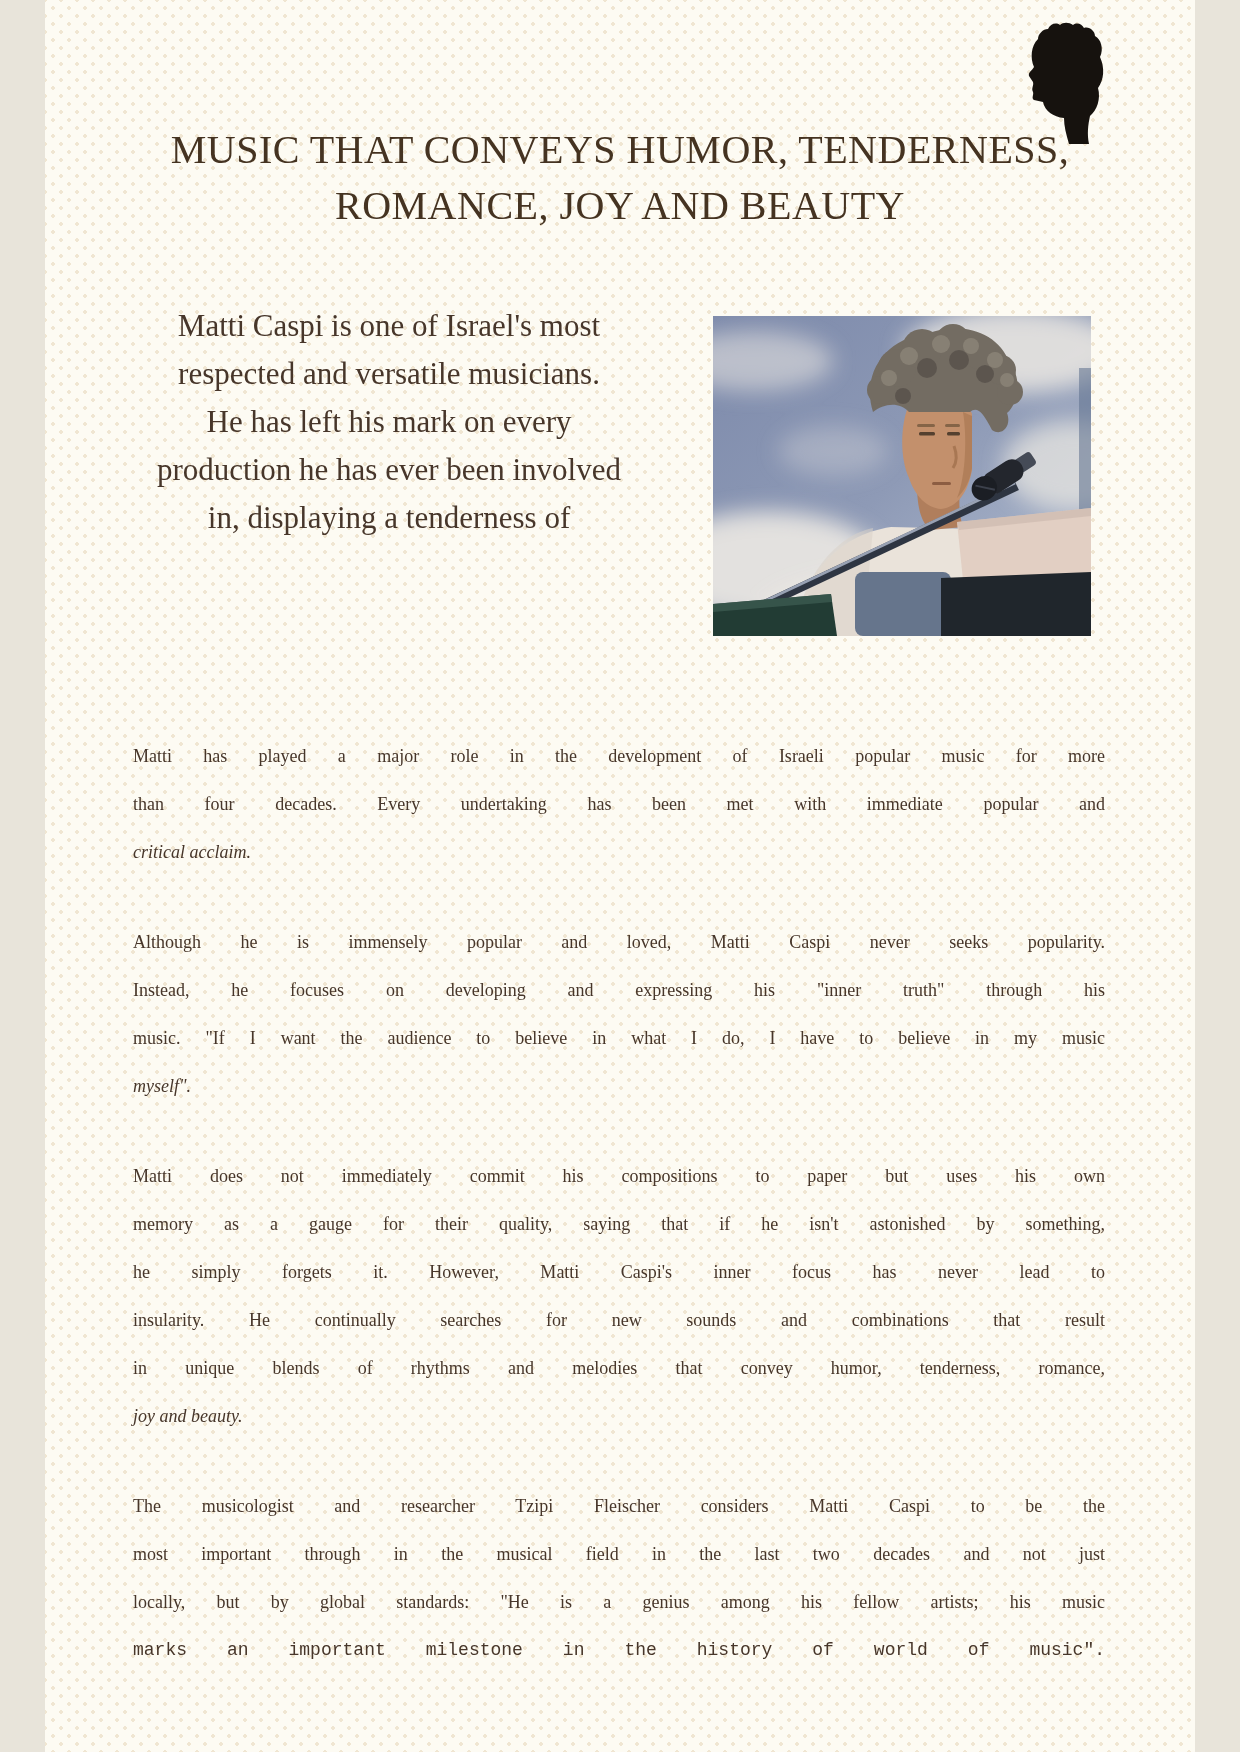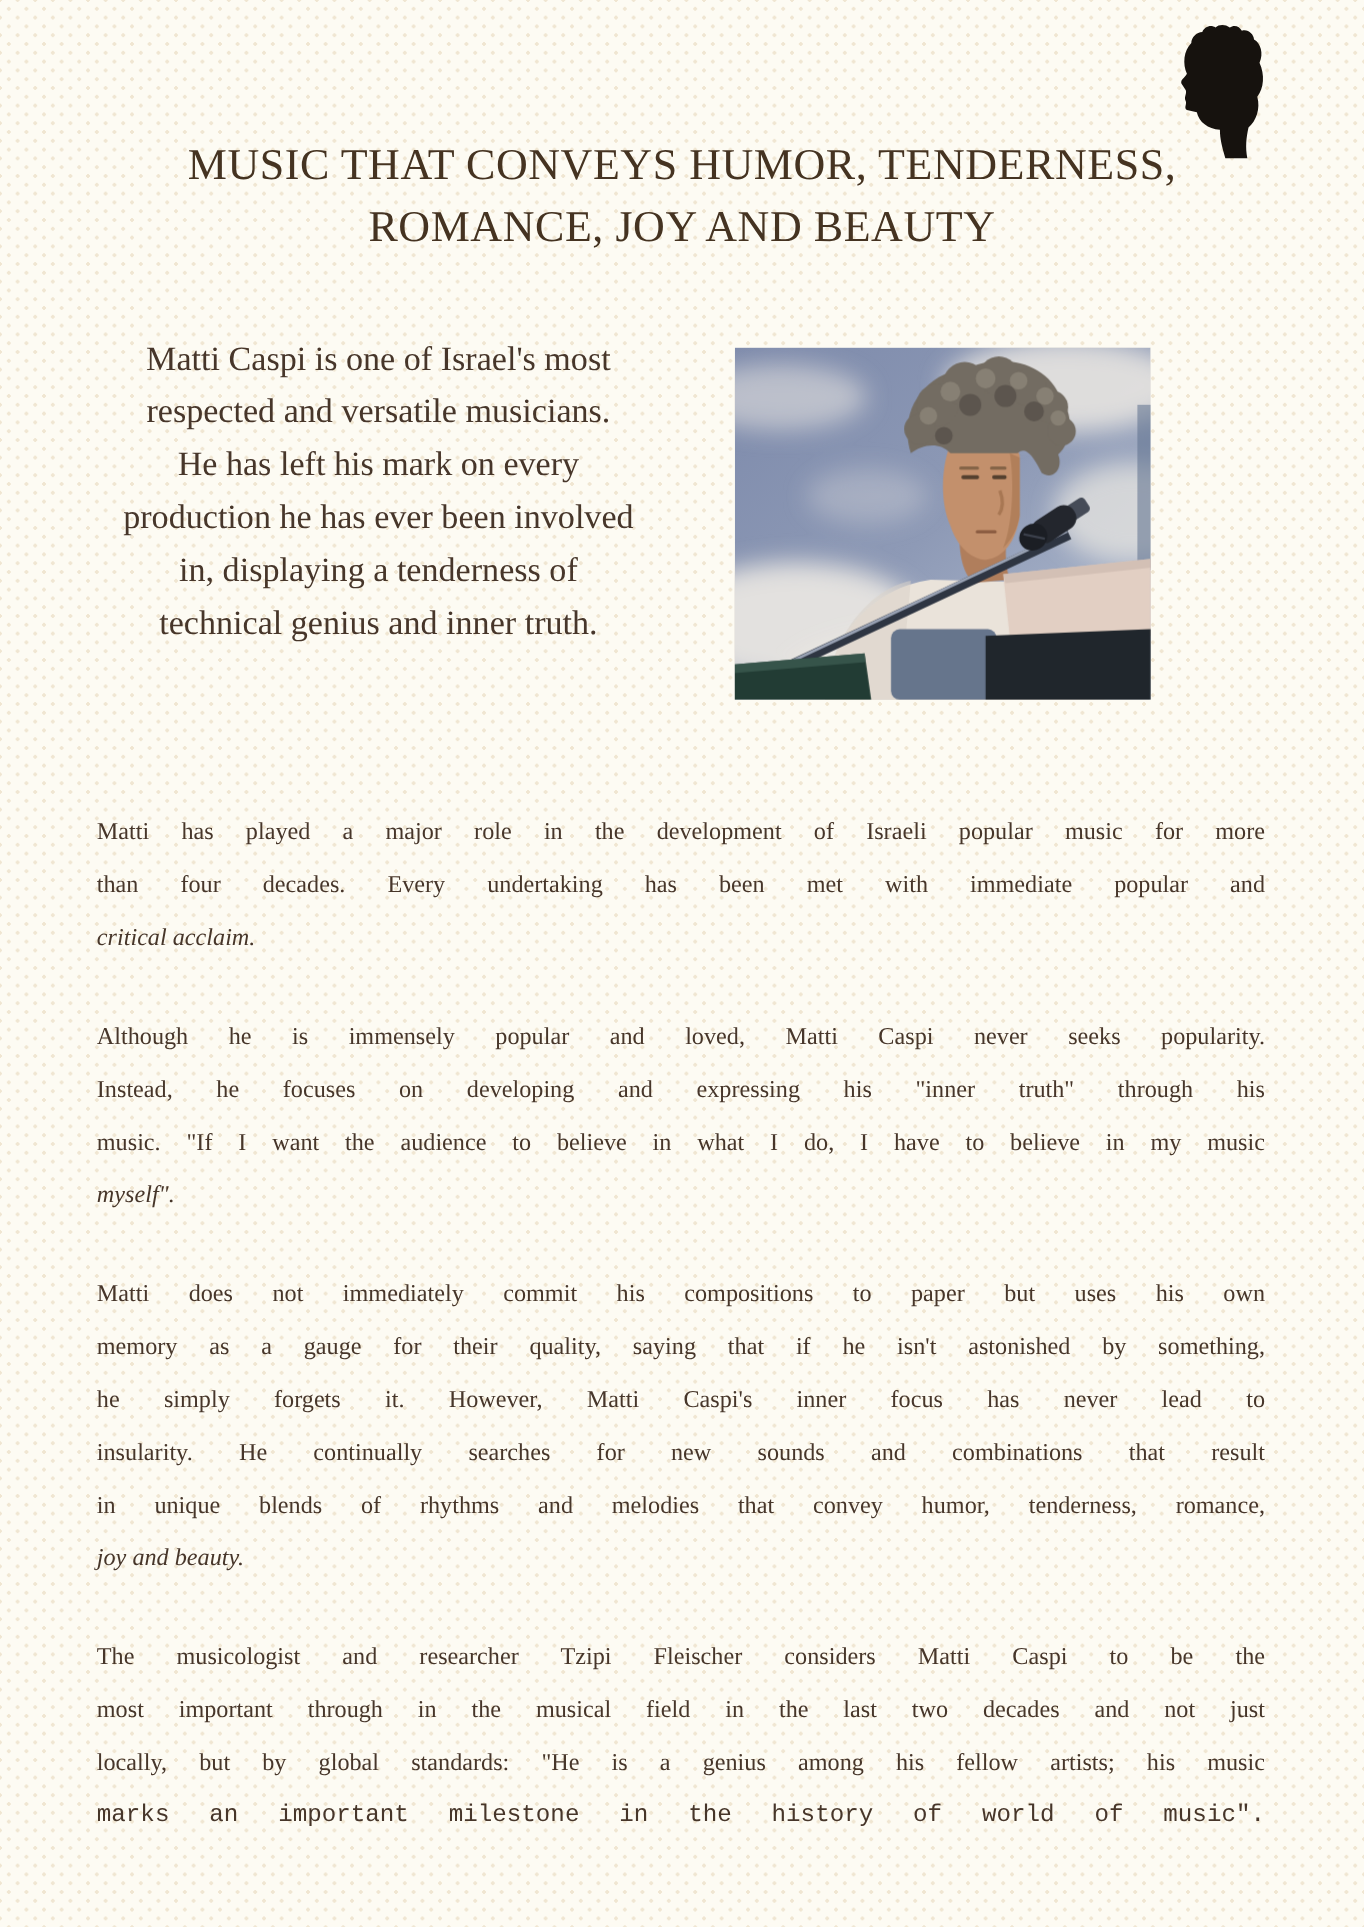--- a/index.html
+++ b/index.html
@@ -2,21 +2,21 @@
 <html><head>
 <meta charset="utf-8">
 <style>
   html, body { margin: 0; padding: 0; }
   body {
     background: #e8e4da;
     font-family: "Liberation Serif", serif;
   }
   .page {
     position: relative;
-    width: 1240px;
+    width: 1150px;
     height: 1752px;
     margin: 0 auto;
     overflow: hidden;
     background-color: #fdfbf3;
     background-image:
       radial-gradient(#f0e6d2 1.6px, transparent 1.8px),
       radial-gradient(#f0e6d2 1.6px, transparent 1.8px);
     background-size: 16px 16px;
     background-position: 0 0, 8px 8px;
     color: #47362a;
@@ -52,21 +52,21 @@
   .intro-line { display: block; }
   .photo {
     flex: none;
     width: 378px;
     height: 320px;
     margin: 24px 0 0 68px;
   }
   .photo svg { display: block; width: 100%; height: 100%; }
   .body-text {
     margin: 96px 90px 0 88px;
-    font-size: 22px;
+    font-size: 18px;
     line-height: 48px;
   }
   .para { margin: 0 0 42px 0; }
   .pline {
     display: block;
     text-align: justify;
     text-align-last: justify;
   }
   .pline.line-last { text-align: left; text-align-last: left; font-style: italic; }
   .pline.line-last-justified { text-align: justify; text-align-last: justify; font-family: Liberation Mono, monospace; }
@@ -106,21 +106,20 @@
     </h1>
   </header>
 
   <section class="intro-row">
     <div class="intro-text">
       <span class="intro-line">Matti Caspi is one of Israel's most</span>
       <span class="intro-line">respected and versatile musicians.</span>
       <span class="intro-line">He has left his mark on every</span>
       <span class="intro-line">production he has ever been involved</span>
       <span class="intro-line">in, displaying a tenderness of</span>
-      <span class="intro-line">technical genius and inner truth.</span>
     </div>
 
     <figure class="photo">
       <svg viewBox="0 0 378 320" aria-hidden="true">
         <defs>
           <linearGradient id="sky" x1="0" y1="0" x2="1" y2="1">
             <stop offset="0" stop-color="#7d8aab"></stop>
             <stop offset="0.5" stop-color="#8e9ab6"></stop>
             <stop offset="1" stop-color="#b4bfd2"></stop>
           </linearGradient>

